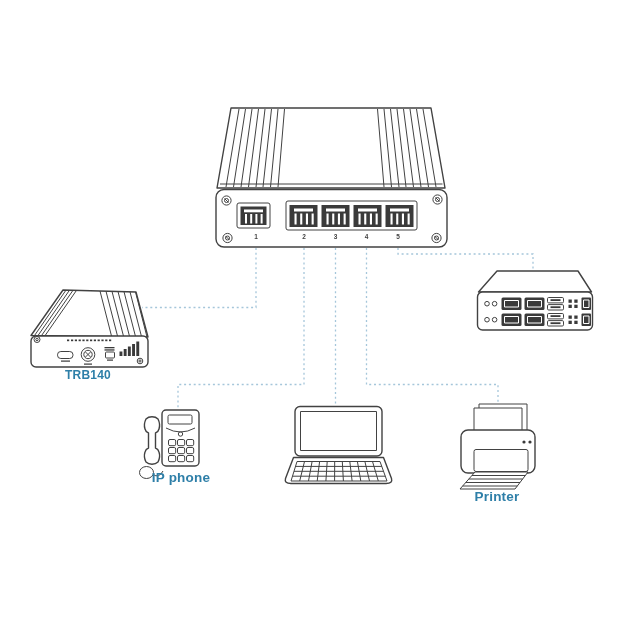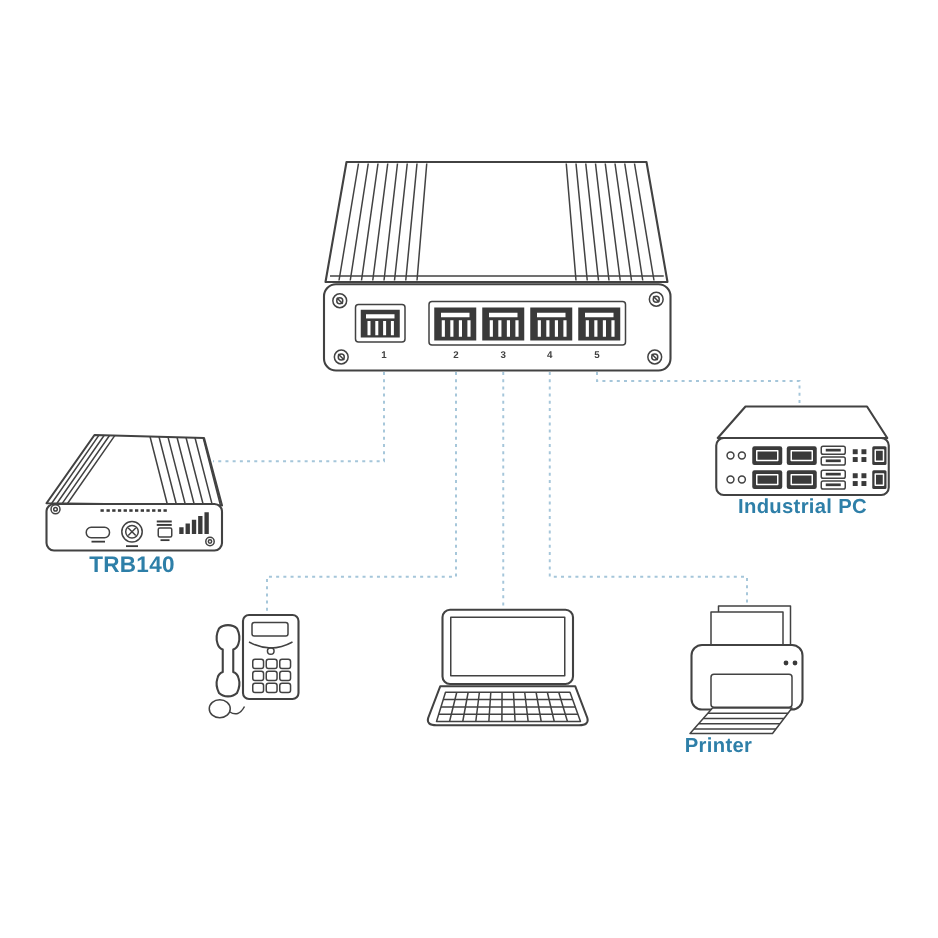--- a/index.html
+++ b/index.html
@@ -11,21 +11,21 @@
   .ln{stroke:currentColor;fill:none;stroke-width:1.4;stroke-linejoin:round;stroke-linecap:round;}
   .lnthin{stroke:currentColor;fill:none;stroke-width:1;stroke-linejoin:round;}
   .face{fill:#fff;}
   .dark{fill:var(--port-fill,#3a3a3a);stroke:none;}
   .pin{fill:#fff;stroke:none;}
   .dash{stroke:var(--connection-line,#a5c6da);fill:none;stroke-width:1.3;stroke-dasharray:2 2.8;}
   .portnum{font-family:"Liberation Sans",sans-serif;font-size:6.5px;font-weight:bold;
     fill:var(--outline,#424242);text-anchor:middle;}
   .lbl{position:absolute;width:110px;text-align:center;font-weight:bold;
     color:var(--label,#2e7fa8);letter-spacing:.2px;}
-  .lbl-sm{font-size:15px;}
+  .lbl-sm{font-size:12px;}
   .lbl-md{font-size:13.5px;}
 </style>
 </head>
 <body>
 
 <div class="canvas">
 
 <svg width="625" height="625" viewBox="0 0 625 625">
 
   <g>
@@ -250,15 +250,15 @@
         <rect x="568.5" y="320.7" width="3.3" height="3.3"></rect>
             <rect x="574.3" y="320.7" width="3.3" height="3.3"></rect>
           </g>
       <rect class="dark" x="581.5" y="313.5" width="9.5" height="12.5" rx="1"></rect>
       <rect class="lnthin" x="583.5" y="316" width="5.5" height="7.5" style="stroke:#fff;stroke-width:1"></rect>
     </g>
   </g>
 </svg>
 
   <div class="lbl lbl-sm" style="left:33px;top:368px;">TRB140</div>
-  <div class="lbl lbl-md" style="left:424px;top:489px;">Printer</div>
-  <div class="lbl lbl-md" style="left:480px;top:330px;">Industrial PC</div>
+  <div class="lbl lbl-md" style="left:126px;top:470px;">IP phone</div>
+  <div class="lbl lbl-md" style="left:442px;top:489px;">Printer</div>
 </div>
 
 </body></html>

